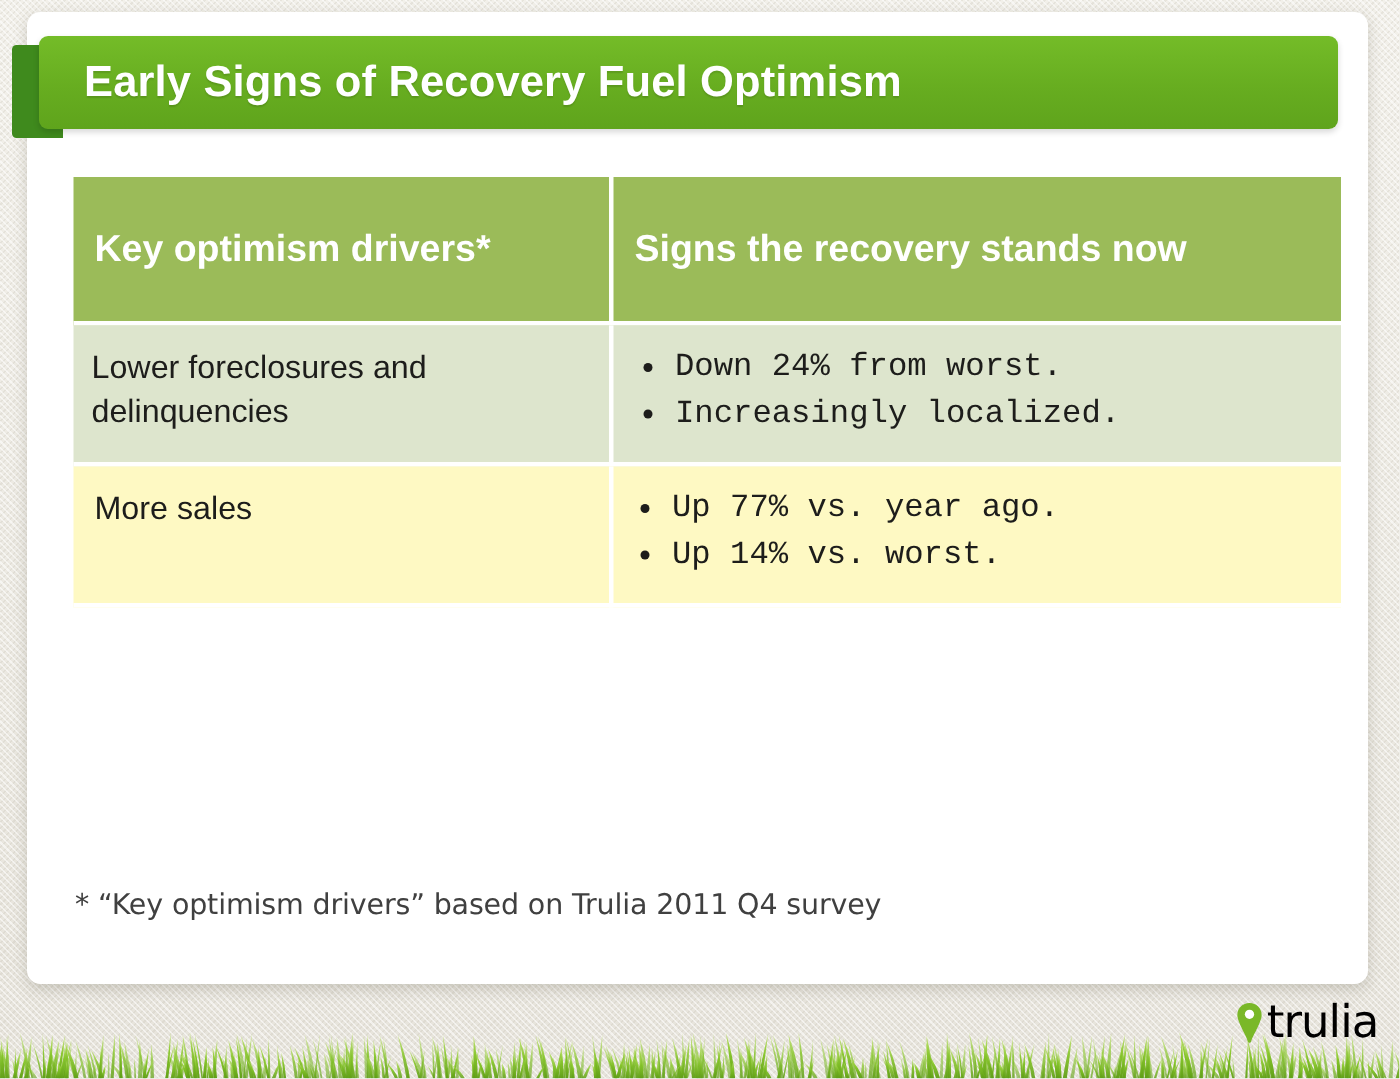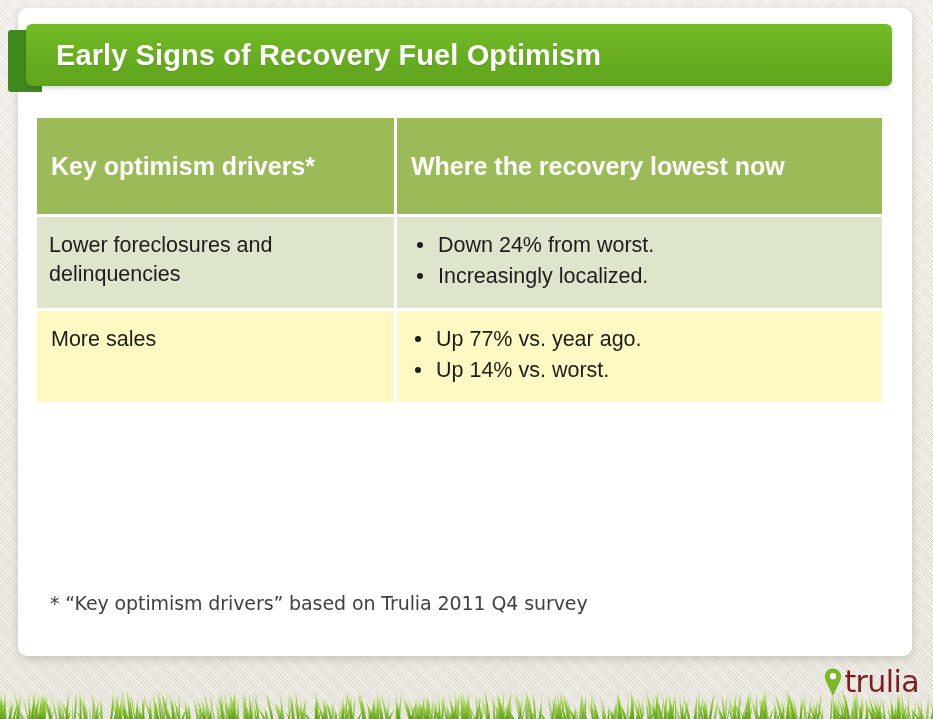--- a/index.html
+++ b/index.html
@@ -73,21 +73,21 @@
     font-weight: bold;
     letter-spacing: 0.1px;
     padding-left: 30px;
     text-shadow: 0 1px 1px rgba(0,0,0,0.12);
     white-space: nowrap;
   }
 
   
   #recovery-table {
     position: absolute;
-    left: 37px;
+    left: 49px;
     top: 118px;
     width: 845px;
     border-collapse: separate;
     border-spacing: 0;
     table-layout: fixed;
   }
   #recovery-table col.col-driver { width: 357px; }
   #recovery-table col.col-status { width: 488px; }
 
   #recovery-table th {
@@ -123,20 +123,21 @@
 
   .bullet-list {
     margin: 0;
     padding: 0;
     list-style: none;
   }
   .bullet-list li {
     position: relative;
     padding-left: 29px;
     margin-bottom: 2px;
+    font-family: Liberation Mono, monospace;
   }
   .bullet-list li .bullet-dot {
     position: absolute;
     left: 8px;
     top: 0.52em;
     width: 6px;
     height: 6px;
     border-radius: 50%;
     background: #1d1d1b;
   }
@@ -169,21 +170,21 @@
     right: 14px;
     bottom: 22px;
     display: flex;
     align-items: center;
     gap: 1px;
   }
   #trulia-logo .logo-pin { display: block; }
   #trulia-logo .logo-word {
     font-family: "DejaVu Sans", sans-serif;
     font-size: 30px;
-    color: #7f1d1d;
+    color: #000000;
     letter-spacing: -0.6px;
     line-height: 1;
   }
 </style>
 </head>
 <body>
 
 <div id="slide-backdrop"></div>
 
 <div id="slide-card"></div>
@@ -196,21 +197,21 @@
 </div>
 
 <table id="recovery-table">
   <colgroup>
     <col class="col-driver">
     <col class="col-status">
   </colgroup>
   <thead>
     <tr>
       <th class="th-driver">Key optimism drivers*</th>
-      <th class="th-status">Where the recovery lowest now</th>
+      <th class="th-status">Signs the recovery stands now</th>
     </tr>
   </thead>
   <tbody>
     <tr class="row-shade-dark">
       <td class="cell-driver">Lower foreclosures and delinquencies</td>
       <td class="cell-status">
         <ul class="bullet-list">
           <li><span class="bullet-dot"></span><span>Down 24% from worst.</span></li>
           <li><span class="bullet-dot"></span><span>Increasingly localized.</span></li>
         </ul>

